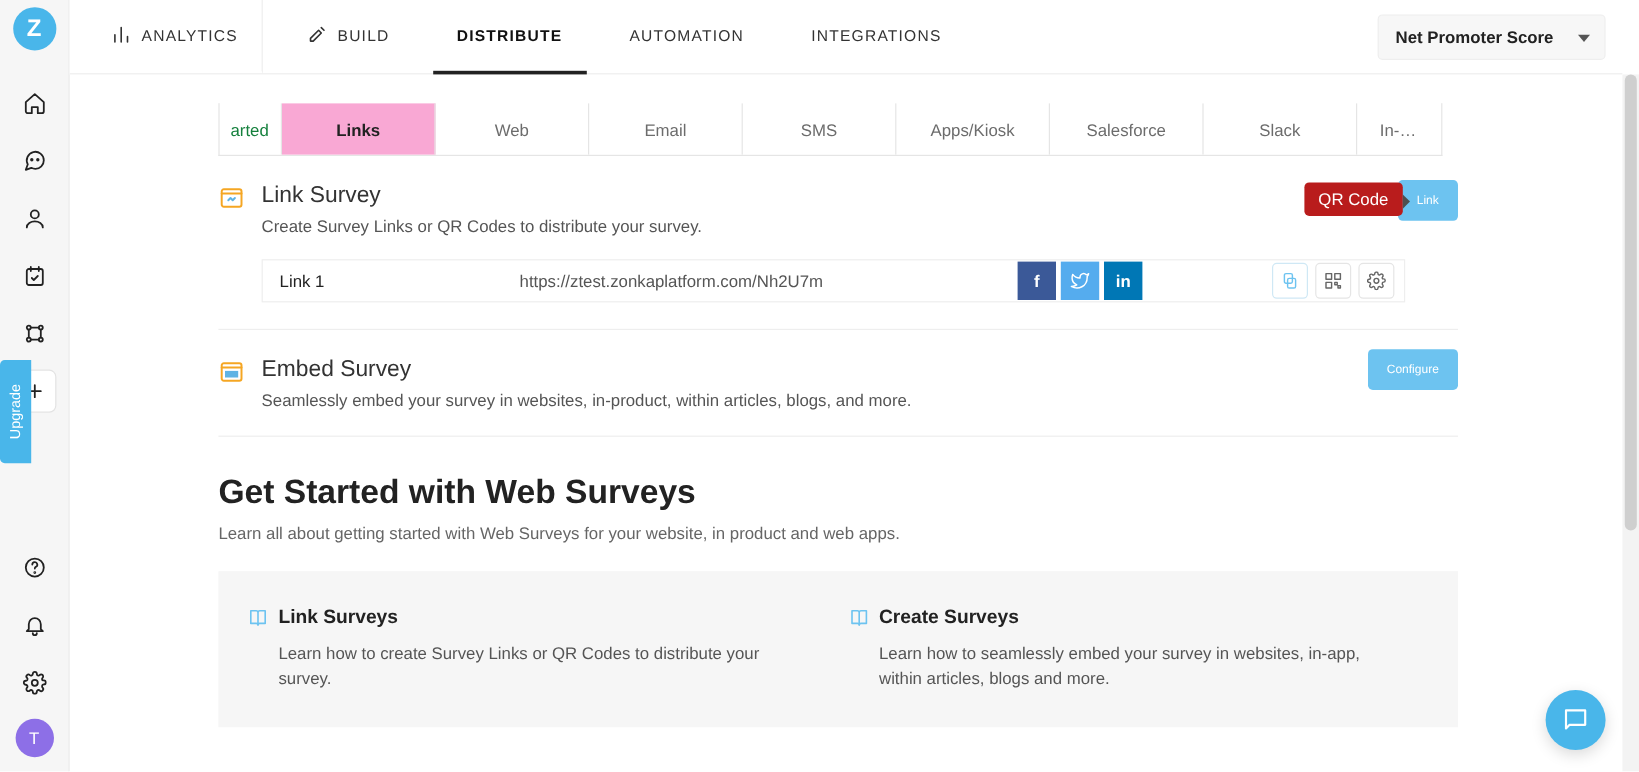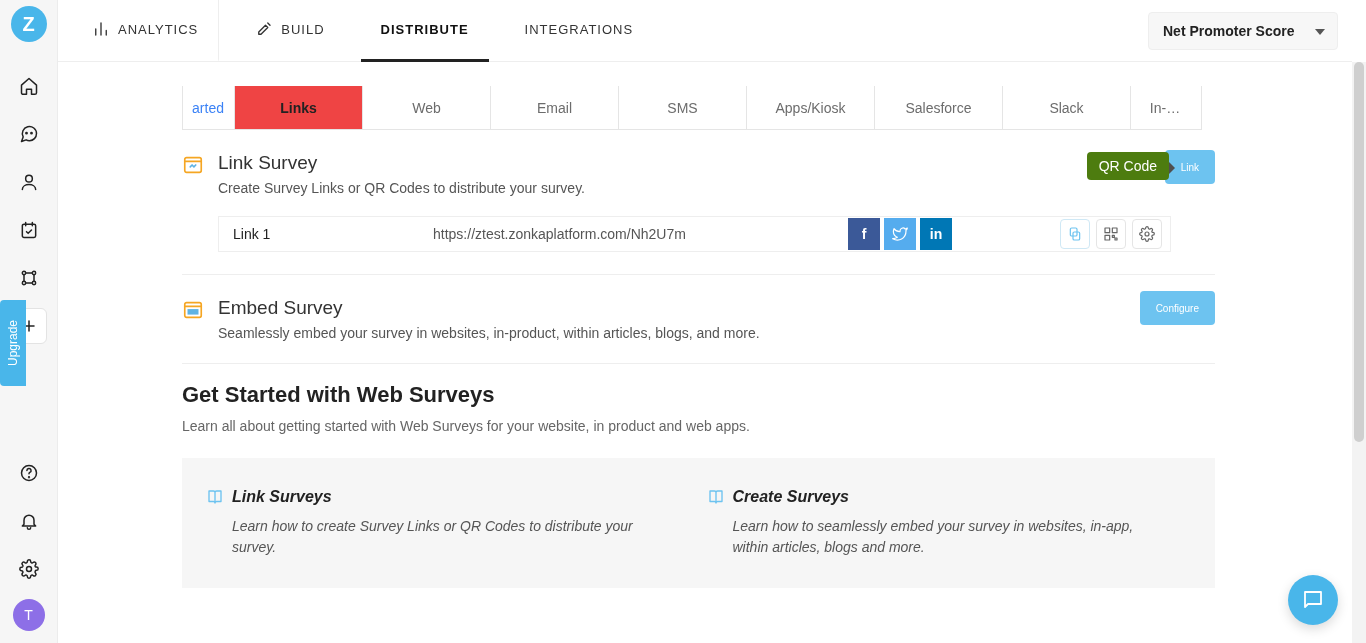--- a/index.html
+++ b/index.html
@@ -27,54 +27,54 @@
 .survey-sel { background: #f7f7f7; border: 1px solid #eee; border-radius: 4px; height: 38px; padding: 0 40px 0 14px; font-size: 14px; display: flex; align-items: center; position: relative; min-width: 190px; font-weight: 600; }
 .survey-sel::after { content: ""; position: absolute; right: 12px; top: 16px; width: 0; height: 0; border-left: 5px solid transparent; border-right: 5px solid transparent; border-top: 6px solid #555; }
 
 
 .main { position: absolute; left: 58px; right: 14px; top: 62px; bottom: 0; overflow: auto; }
 .content { width: 1033px; margin: 0 auto; margin-left: 124px; }
 
 
 .subtabs { display: flex; border: 1px solid #e5e5e5; border-top: none; height: 44px; margin-top: 24px; width: 1020px; overflow: hidden; position: relative; }
 .subtabs .tab { flex: 0 0 128px; border-right: 1px solid #e5e5e5; display: flex; align-items: center; justify-content: center; font-size: 14px; color: #6c6c6c; cursor: pointer; }
-.subtabs .tab.started { flex: 0 0 52px; justify-content: flex-end; padding-right: 10px; color:#3b82f6; }
-.subtabs .tab.active { background: #ef4444; color: #222; font-weight: 600; }
+.subtabs .tab.started { flex: 0 0 52px; justify-content: flex-end; padding-right: 10px; color:#15803d; }
+.subtabs .tab.active { background: #f9a8d4; color: #222; font-weight: 600; }
 .subtabs .tab.last { border-right: none; flex: 0 0 68px; justify-content: center; color:#6c6c6c; }
 
 
 .section { border-bottom: 1px solid #eee; padding: 22px 0 22px 0; width: 1033px; position: relative; }
 .sect-head { display: flex; align-items: flex-start; }
 .sect-icon { width: 22px; height: 22px; margin-right: 14px; margin-top: 2px; }
 .sect-title { font-size: 19px; color: #333; font-weight: 500; }
 .sect-desc { font-size: 14px; color: #555; margin-top: 6px; }
 
 .btn-blue { position: absolute; right: 0; top: 20px; background: #6dc3f0; color: #fff; border: none; border-radius: 4px; height: 34px; padding: 0 16px; font-size: 10px; cursor: pointer; }
-.tooltip { position: absolute; right: 46px; top: 22px; background: #4d7c0f; color: #fff; padding: 6px 12px; border-radius: 4px; font-size: 14px; z-index: 5; }
+.tooltip { position: absolute; right: 46px; top: 22px; background: #b91c1c; color: #fff; padding: 6px 12px; border-radius: 4px; font-size: 14px; z-index: 5; }
 .tooltip::after { content: ""; position: absolute; right: -6px; top: 10px; width: 0; height: 0; border-top: 6px solid transparent; border-bottom: 6px solid transparent; border-left: 6px solid #4f4f4f; }
 
 
 .link-row { display: flex; align-items: center; height: 36px; border: 1px solid #eee; margin-top: 20px; margin-left: 36px; width: 953px; }
 .link-row .cell { padding: 0 14px; font-size: 14px; }
 .link-row .name { flex: 0 0 200px; }
 .link-row .url { flex: 1; color: #555; }
 .link-row .socials { display: flex; gap: 4px; }
 .social { width: 32px; height: 32px; display: flex; align-items: center; justify-content: center; color: #fff; font-size: 14px; font-weight: 700; }
 .fb { background: #3b5998; }
 .tw { background: #55acee; }
 .li { background: #0077b5; }
 .link-row .actions { display: flex; gap: 6px; padding: 0 8px 0 94px; }
 .iconbtn { width: 30px; height: 30px; border: 1px solid #e5e5e5; border-radius: 4px; display: flex; align-items: center; justify-content: center; color: #666; cursor: pointer; }
 .iconbtn.first { border-color:#cfe8f5; color:#6dc3f0; }
 
 
-.gs-title { font-size: 22px; font-weight: 600; margin-top: 18px; }
+.gs-title { font-size: 28px; font-weight: 600; margin-top: 30px; }
 .gs-desc { font-size: 14px; color: #666; margin-top: 10px; }
 
-.cards { display: flex; gap: 16px; margin-top: 24px; background: #f6f6f6; padding: 30px 24px; width: 1033px; font-style: italic; }
+.cards { display: flex; gap: 16px; margin-top: 24px; background: #f6f6f6; padding: 30px 24px; width: 1033px; }
 .card { flex: 1; padding-right: 40px; }
 .card-title { font-size: 16px; font-weight: 700; display: flex; align-items: center; gap: 8px; }
 .card-title svg { width: 18px; height: 18px; color: #6dc3f0; }
 .card-desc { font-size: 14px; color: #555; margin-top: 10px; line-height: 1.5; padding-left: 26px; }
 
 
 .scrollbar { position: absolute; right: 0; top: 62px; bottom: 0; width: 14px; background: #f3f3f3; }
 .scrollthumb { position: absolute; right: 2px; top: 0; width: 10px; height: 380px; background: #cfcfcf; border-radius: 5px; }
 
 
@@ -159,20 +159,23 @@
       <span>ANALYTICS</span>
     </div>
     <div class="navbtn">
       <svg width="18" height="18" viewBox="0 0 24 24">
           <path d="M14 7l3 3-9 9H5v-3zM17 4l3 3"></path>
         </svg>
       <span>BUILD</span>
     </div>
     <div class="navbtn active">
       <span>DISTRIBUTE</span>
+    </div>
+    <div class="navbtn">
+      <span>AUTOMATION</span>
     </div>
     <div class="navbtn">
       <span>INTEGRATIONS</span>
     </div>
   </div>
   <div class="right">
     <div class="survey-sel">
       <span>Net Promoter Score</span>
     </div>
   </div>

